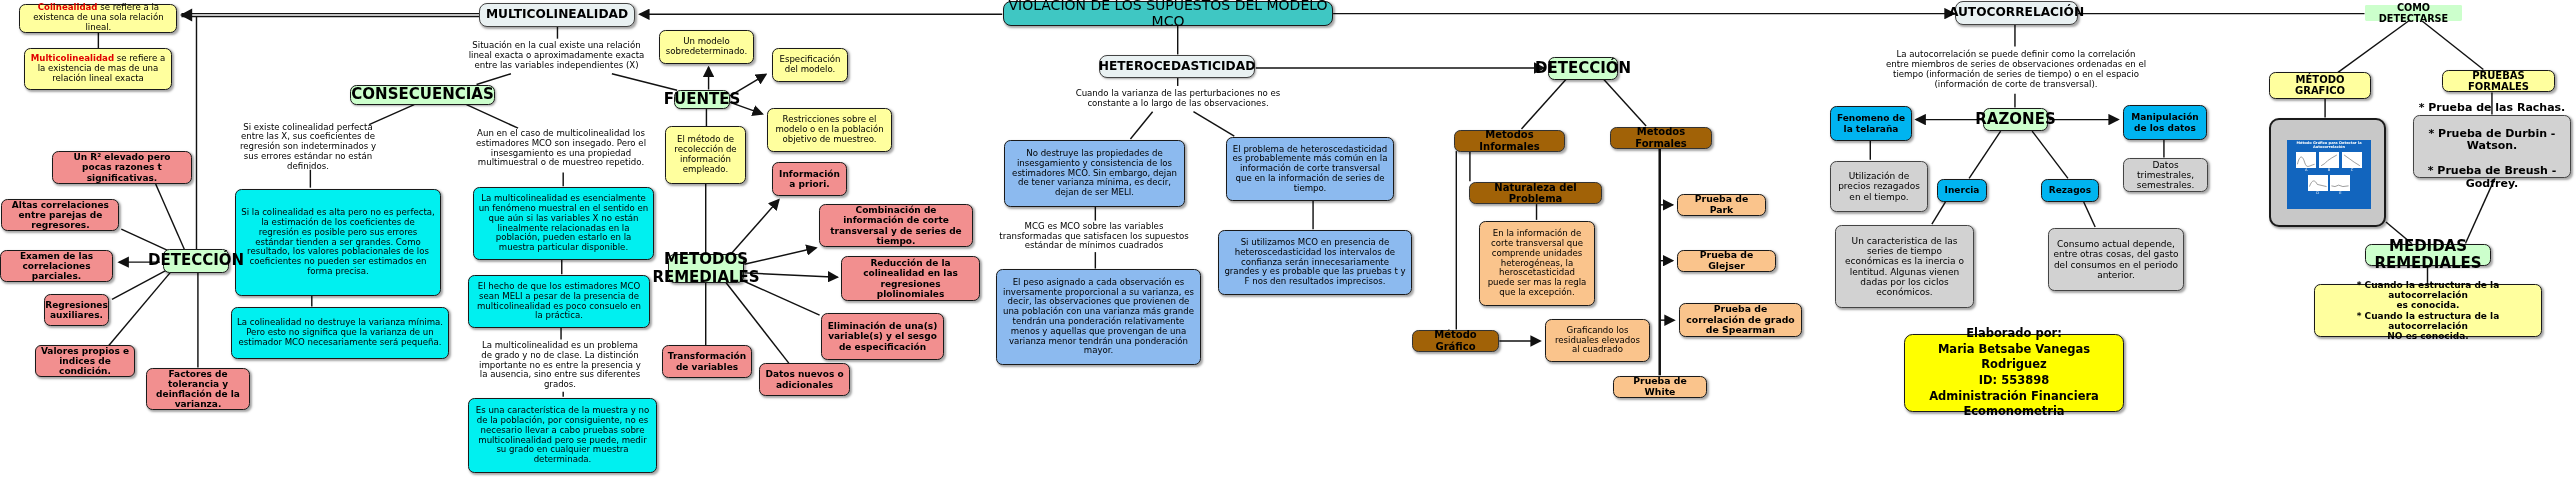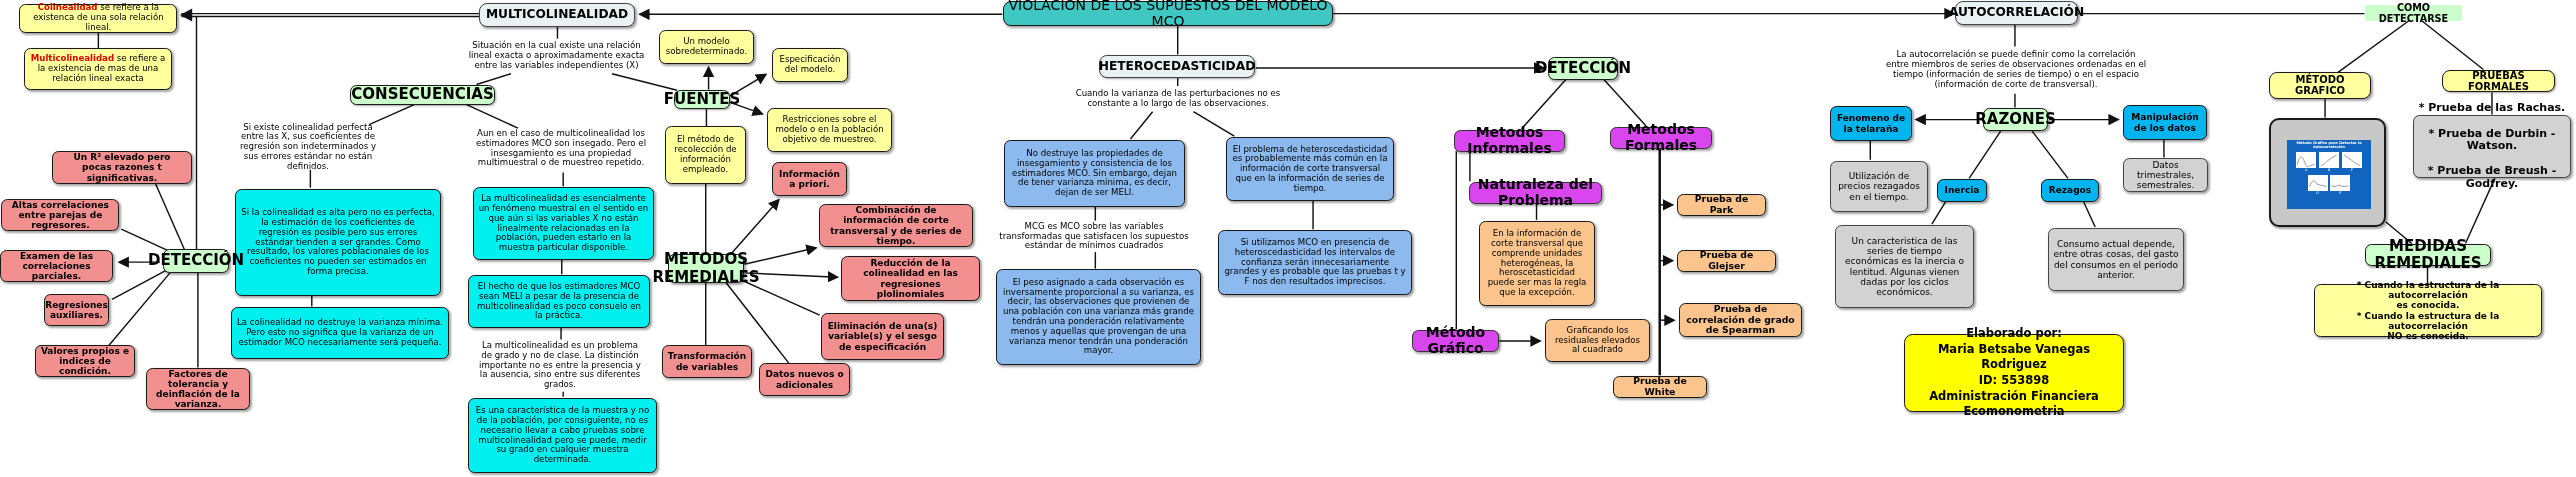--- a/index.html
+++ b/index.html
@@ -14,25 +14,25 @@
   .yellow{background:#FFFF9E;}
   .ybright{background:#FFFF00;font-weight:bold;font-size:11.5px;line-height:1.35;border-radius:8.6px;}
   .red{background:#F28F8F;font-weight:bold;font-size:9px;}
   .cyan{background:#00F0F0;}
   .blue{background:#8CBAEF;}
   .orange{background:#FAC48C;}
   .orange.b{font-weight:bold;font-size:9.3px;}
   .green{background:#CCFFCC;font-weight:bold;font-size:15px;}
   .header{background:#E9F1F2;font-weight:bold;font-size:12.2px;border-radius:8px;border-color:#444;}
   .title-box{background:#3FC7C3;font-size:14px;border-radius:8px;}
-  .lgray{background:#d946ef;font-weight:bold;font-size:14px;border-color:#333;}
+  .lgray{background:#a16207;font-weight:bold;font-size:10px;border-color:#333;}
   .gray{background:#D2D2D2;font-size:9px;border-color:#444;}
   .bblue{background:#00B4F0;font-weight:bold;font-size:9px;}
   .greenlabel{background:#CCFFCC;font-weight:bold;font-size:9.7px;border:none;border-radius:1.4px;box-shadow:none;}
-  .bold{font-weight:bold;border-radius:8px;}
+  .bold{font-weight:bold;}
   .pre{white-space:pre-line;}
   .kw{color:#E00000;font-weight:bold;}
   
   #n-colinealidad{left:19.4px;top:3.6px;width:158px;height:29px;}
   #n-multidef{left:24px;top:48px;width:148px;height:42px;}
   #n-multi-header{left:479px;top:2.9px;width:156px;height:24px;}
   #n-situacion{left:467px;top:39px;width:179px;height:34px;}
   #n-consecuencias{left:350px;top:85px;width:145px;height:20px;}
   #n-si-existe{left:235px;top:125px;width:146px;height:44px;}
   #n-cyan-alta{left:235px;top:189px;width:206px;height:107px;}

